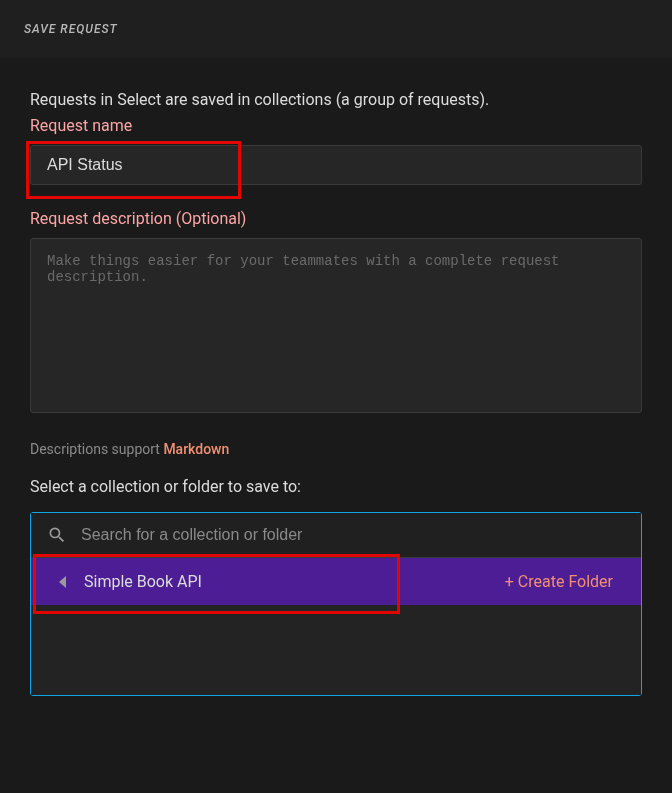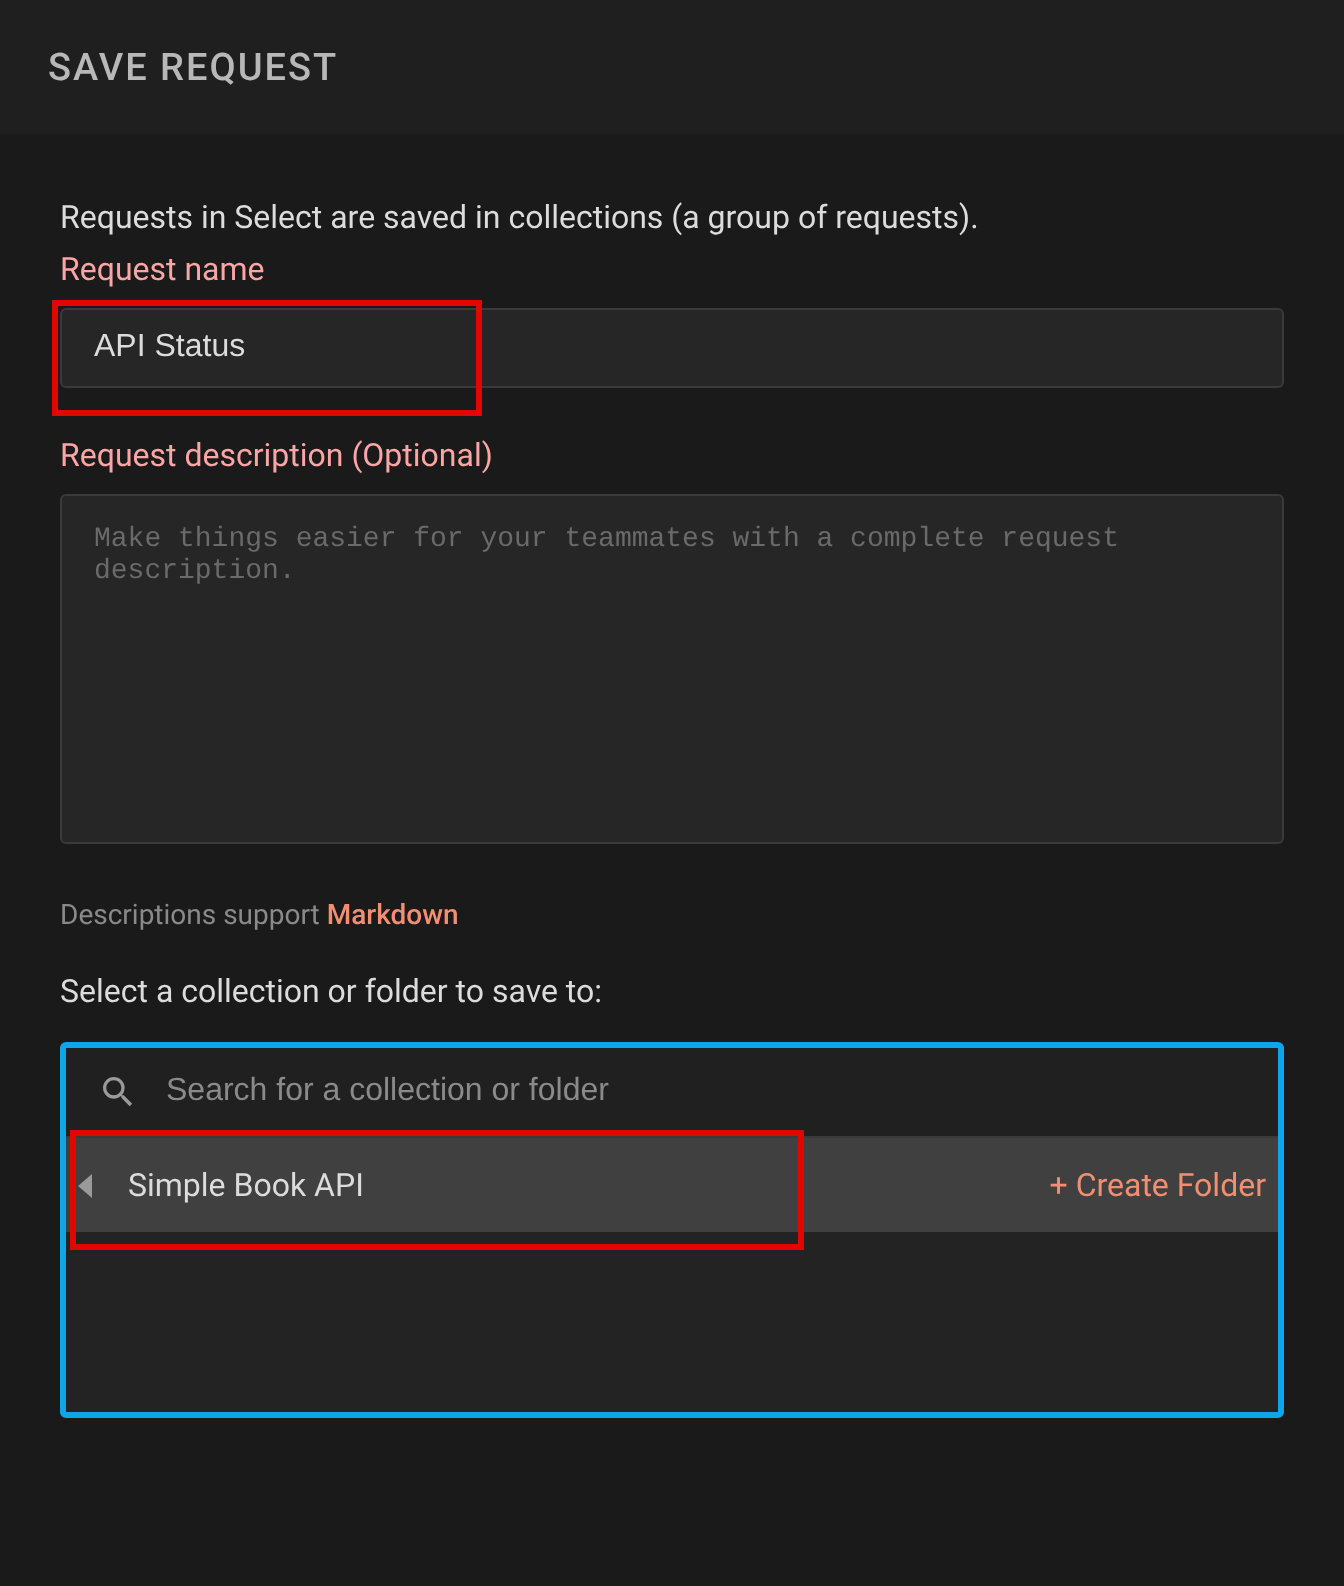--- a/index.html
+++ b/index.html
@@ -14,23 +14,24 @@
       font-family: -apple-system, BlinkMacSystemFont, "Segoe UI", Roboto, Helvetica, Arial, sans-serif;
       color: #e0e0e0;
       overflow: hidden;
     }
     .header {
       padding: 22px 24px;
       background-color: #1f1f1f;
     }
     .header-title {
       color: #b8b8b8;
-      font-size: 19px;
+      font-size: 12px;
       font-weight: 500;
       letter-spacing: 1px;
+      font-style: italic;
     }
     .content {
       padding: 30px 30px 0 30px;
     }
     .intro-text {
       color: #dcdcdc;
       font-size: 16px;
       line-height: 1.5;
       margin-bottom: 4px;
     }
@@ -96,21 +97,21 @@
     .markdown-link {
       color: #f28f72;
       font-weight: 500;
     }
     .select-label {
       color: #dcdcdc;
       font-size: 16px;
       margin-bottom: 16px;
     }
     .collection-panel {
-      border: 3px solid #0ea5e9;
+      border: 1px solid #0ea5e9;
       border-radius: 3px;
       background-color: #232323;
     }
     .search-row {
       display: flex;
       align-items: center;
       padding: 12px 16px;
       border-bottom: 1px solid #3a3a3a;
       background-color: #202020;
     }
@@ -128,22 +129,22 @@
       font-size: 16px;
       outline: none;
     }
     .search-input::placeholder {
       color: #8a8a8a;
     }
     .collection-row {
       display: flex;
       align-items: flex-end;
       justify-content: space-between;
-      padding: 14px 6px;
-      background-color: #404040;
+      padding: 14px 28px;
+      background-color: #4c1d95;
       position: relative;
     }
     .collection-left {
       display: flex;
       align-items: center;
     }
     .arrow-icon {
       width: 0;
       height: 0;
       border-top: 6px solid transparent;

